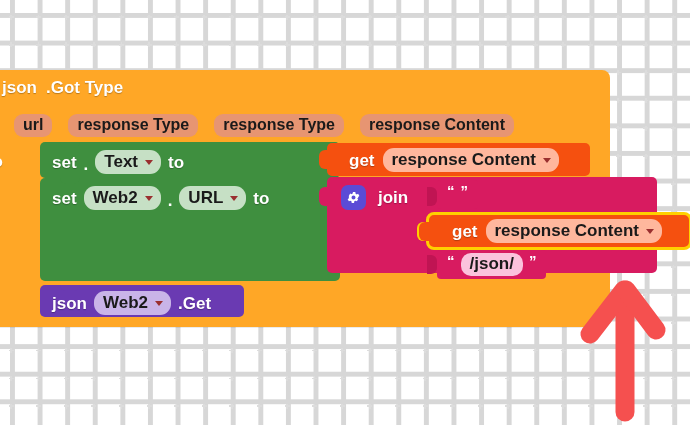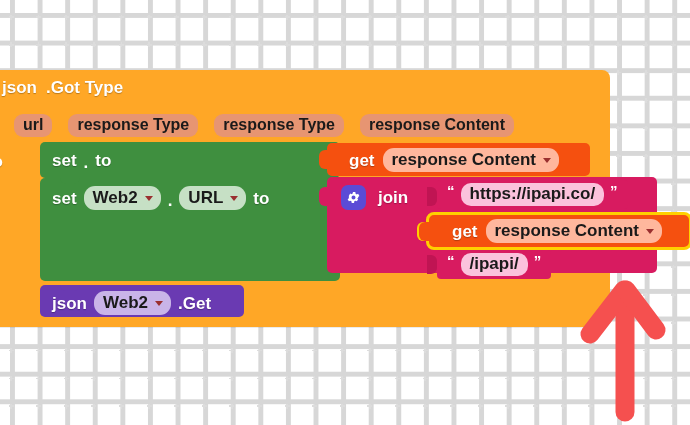--- a/index.html
+++ b/index.html
@@ -1079,20 +1079,24 @@
     </div>
 
     <span id="event-do-label" class="blk-txt">do</span>
   </div>
 
   <div id="set-label1" class="green-block">
     <div class="notch" style="left:20px; top:0;"></div>
     <div class="green-row">
       <span class="blk-txt">set</span>
       <span class="dot-sep">.</span>
+      <span class="field">
+        <span>Text</span>
+        <span class="caret"></span>
+      </span>
       <span class="blk-txt">to</span>
     </div>
   </div>
 
   <div id="set-web2" class="green-block">
     <div class="notch" style="left:20px; top:0;"></div>
     <div class="green-row">
       <span class="blk-txt">set</span>
       <span class="field">
         <span>Web2</span>
@@ -1141,27 +1145,26 @@
       <span class="blk-txt" id="join-word">join</span>
     </div>
 
     <div class="socket" style="top:10px;"></div>
     <div class="socket" style="top:44px;"></div>
     <div class="socket" style="top:78px;"></div>
   </div>
 
   <div id="str-url" class="str-block">
     <span class="quote">“</span>
-    <span class="str-val">https://ipapi.co/</span>
     <span class="quote">”</span>
   </div>
 
   <div id="str-json" class="str-block">
     <span class="quote">“</span>
-    <span class="str-val">/ipapi/</span>
+    <span class="str-val">/json/</span>
     <span class="quote">”</span>
   </div>
 
   <div id="get-resp-2">
     <div class="plug" style="background:#F5500F; top:8px; left:-9px; box-shadow:-2px 0 0 #FFD000;"></div>
     <div class="get-inner">
       <span class="blk-txt">get</span>
       <span class="field">
         <span>response Content</span>
         <span class="caret"></span>

